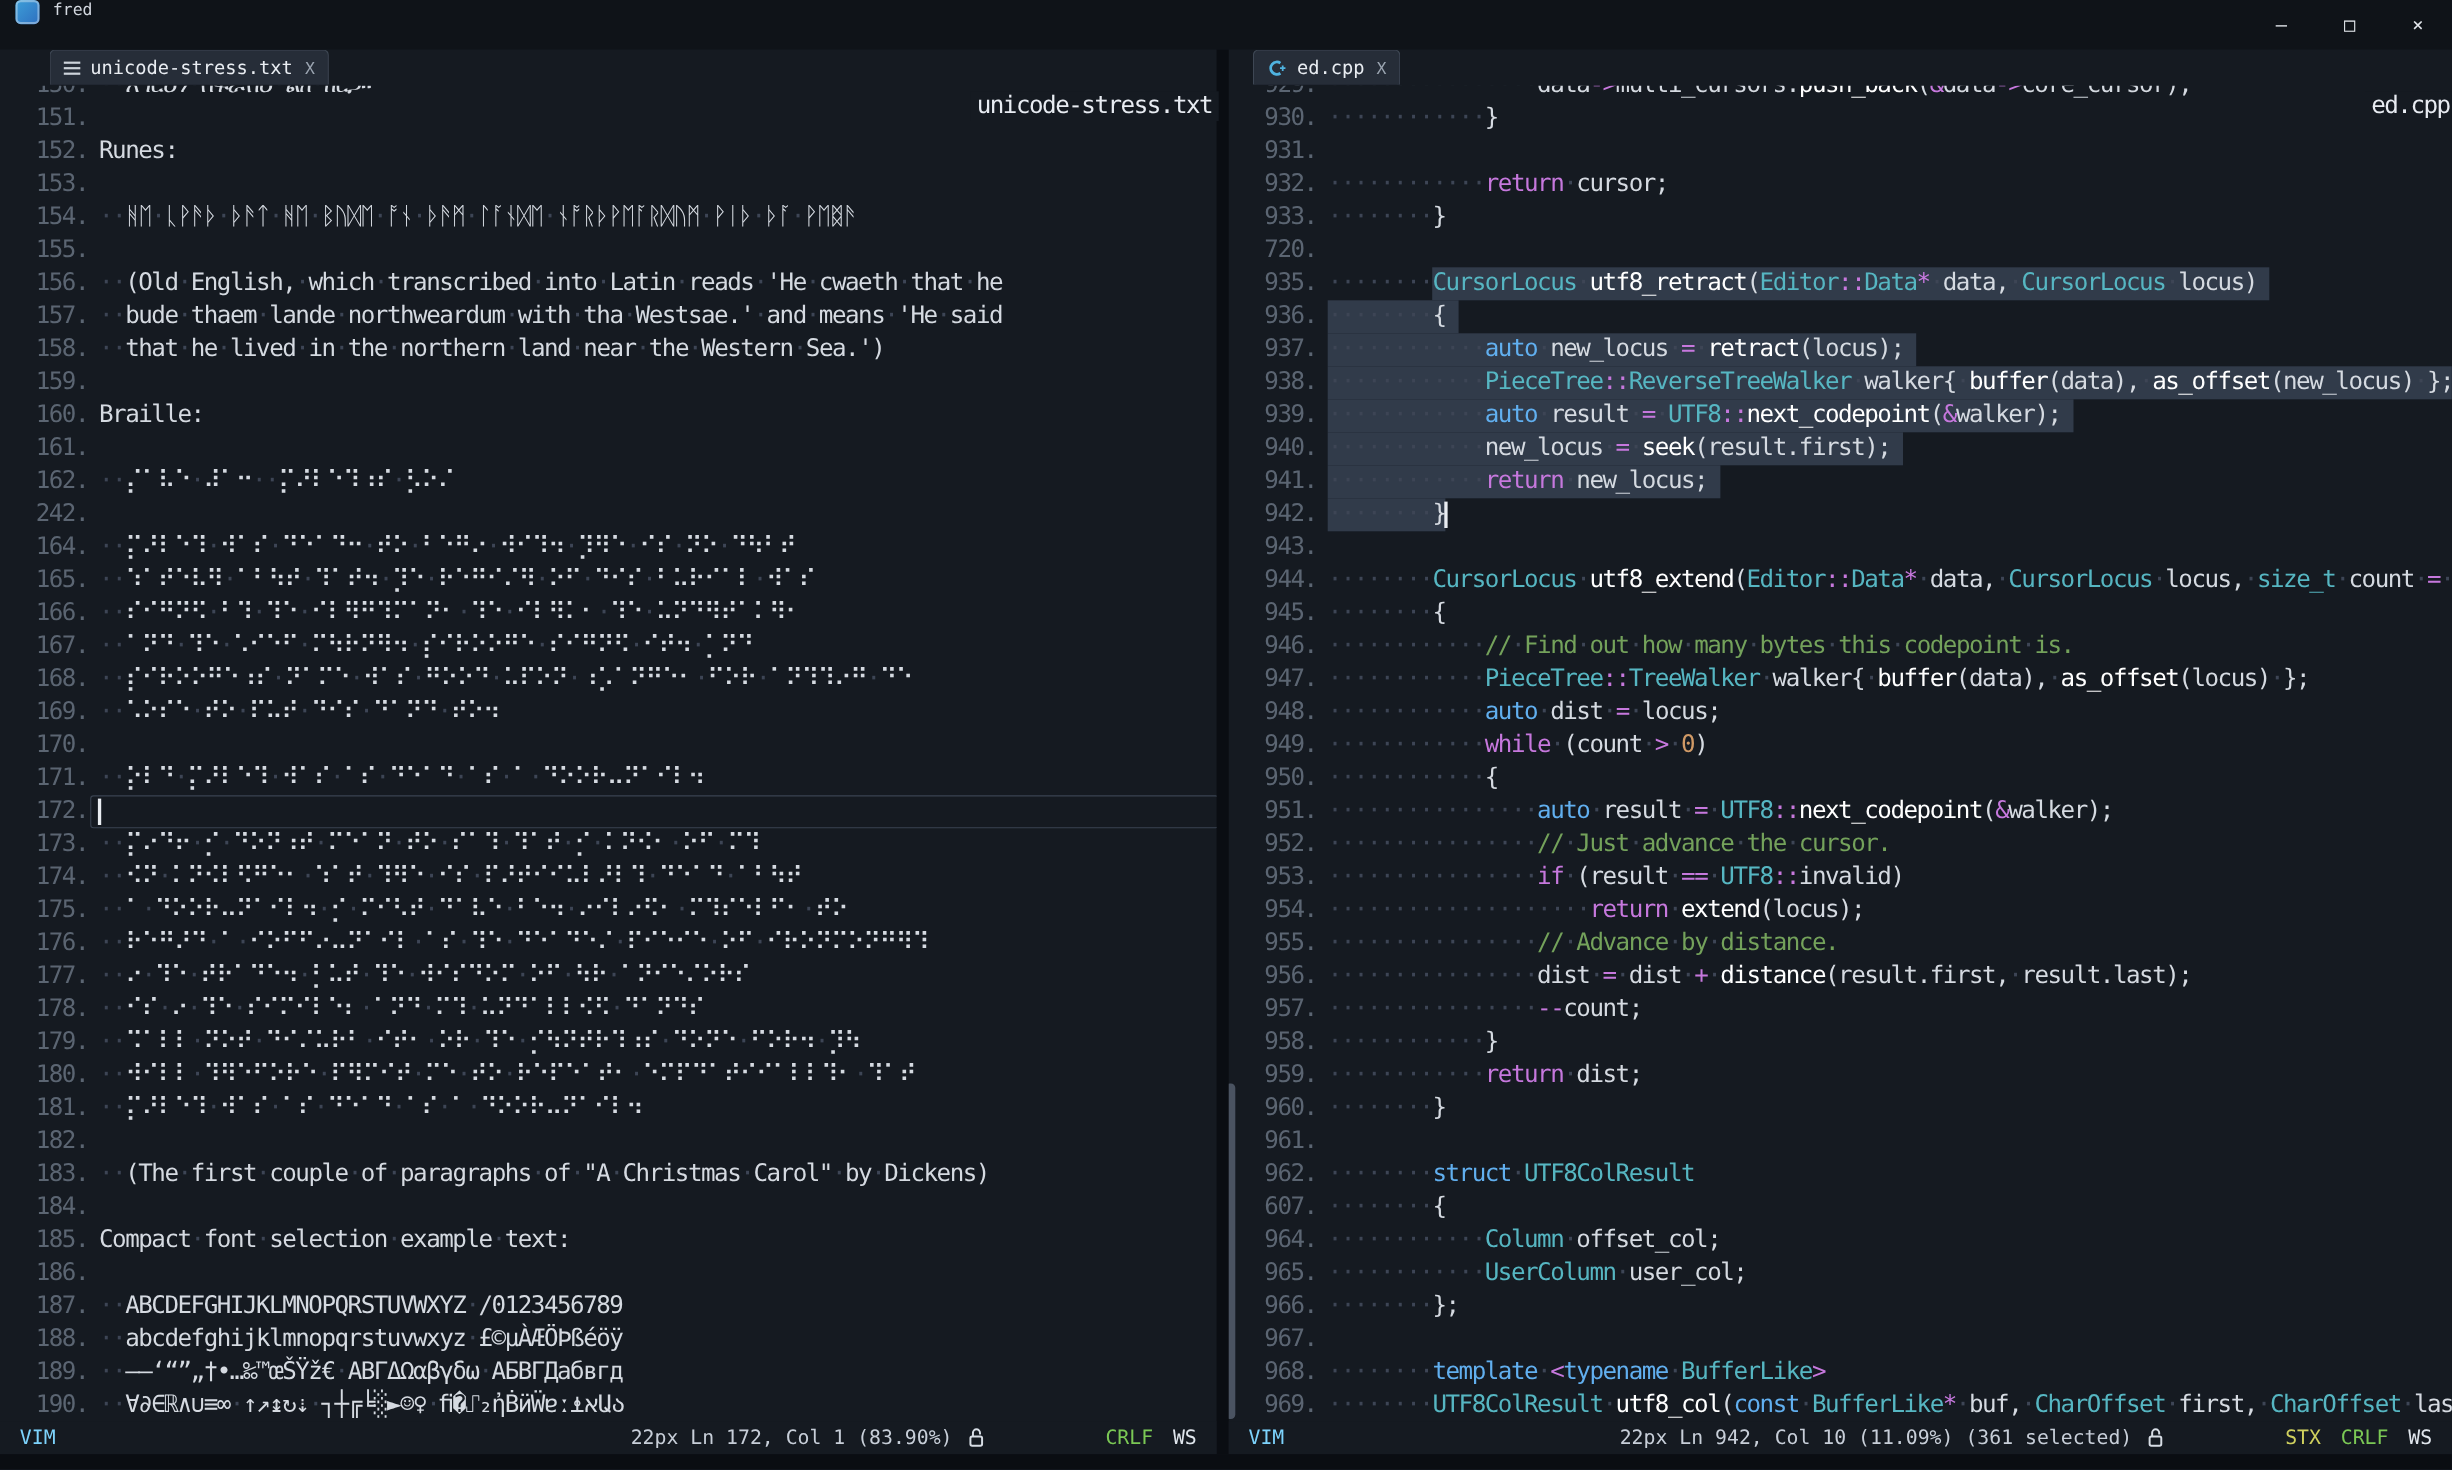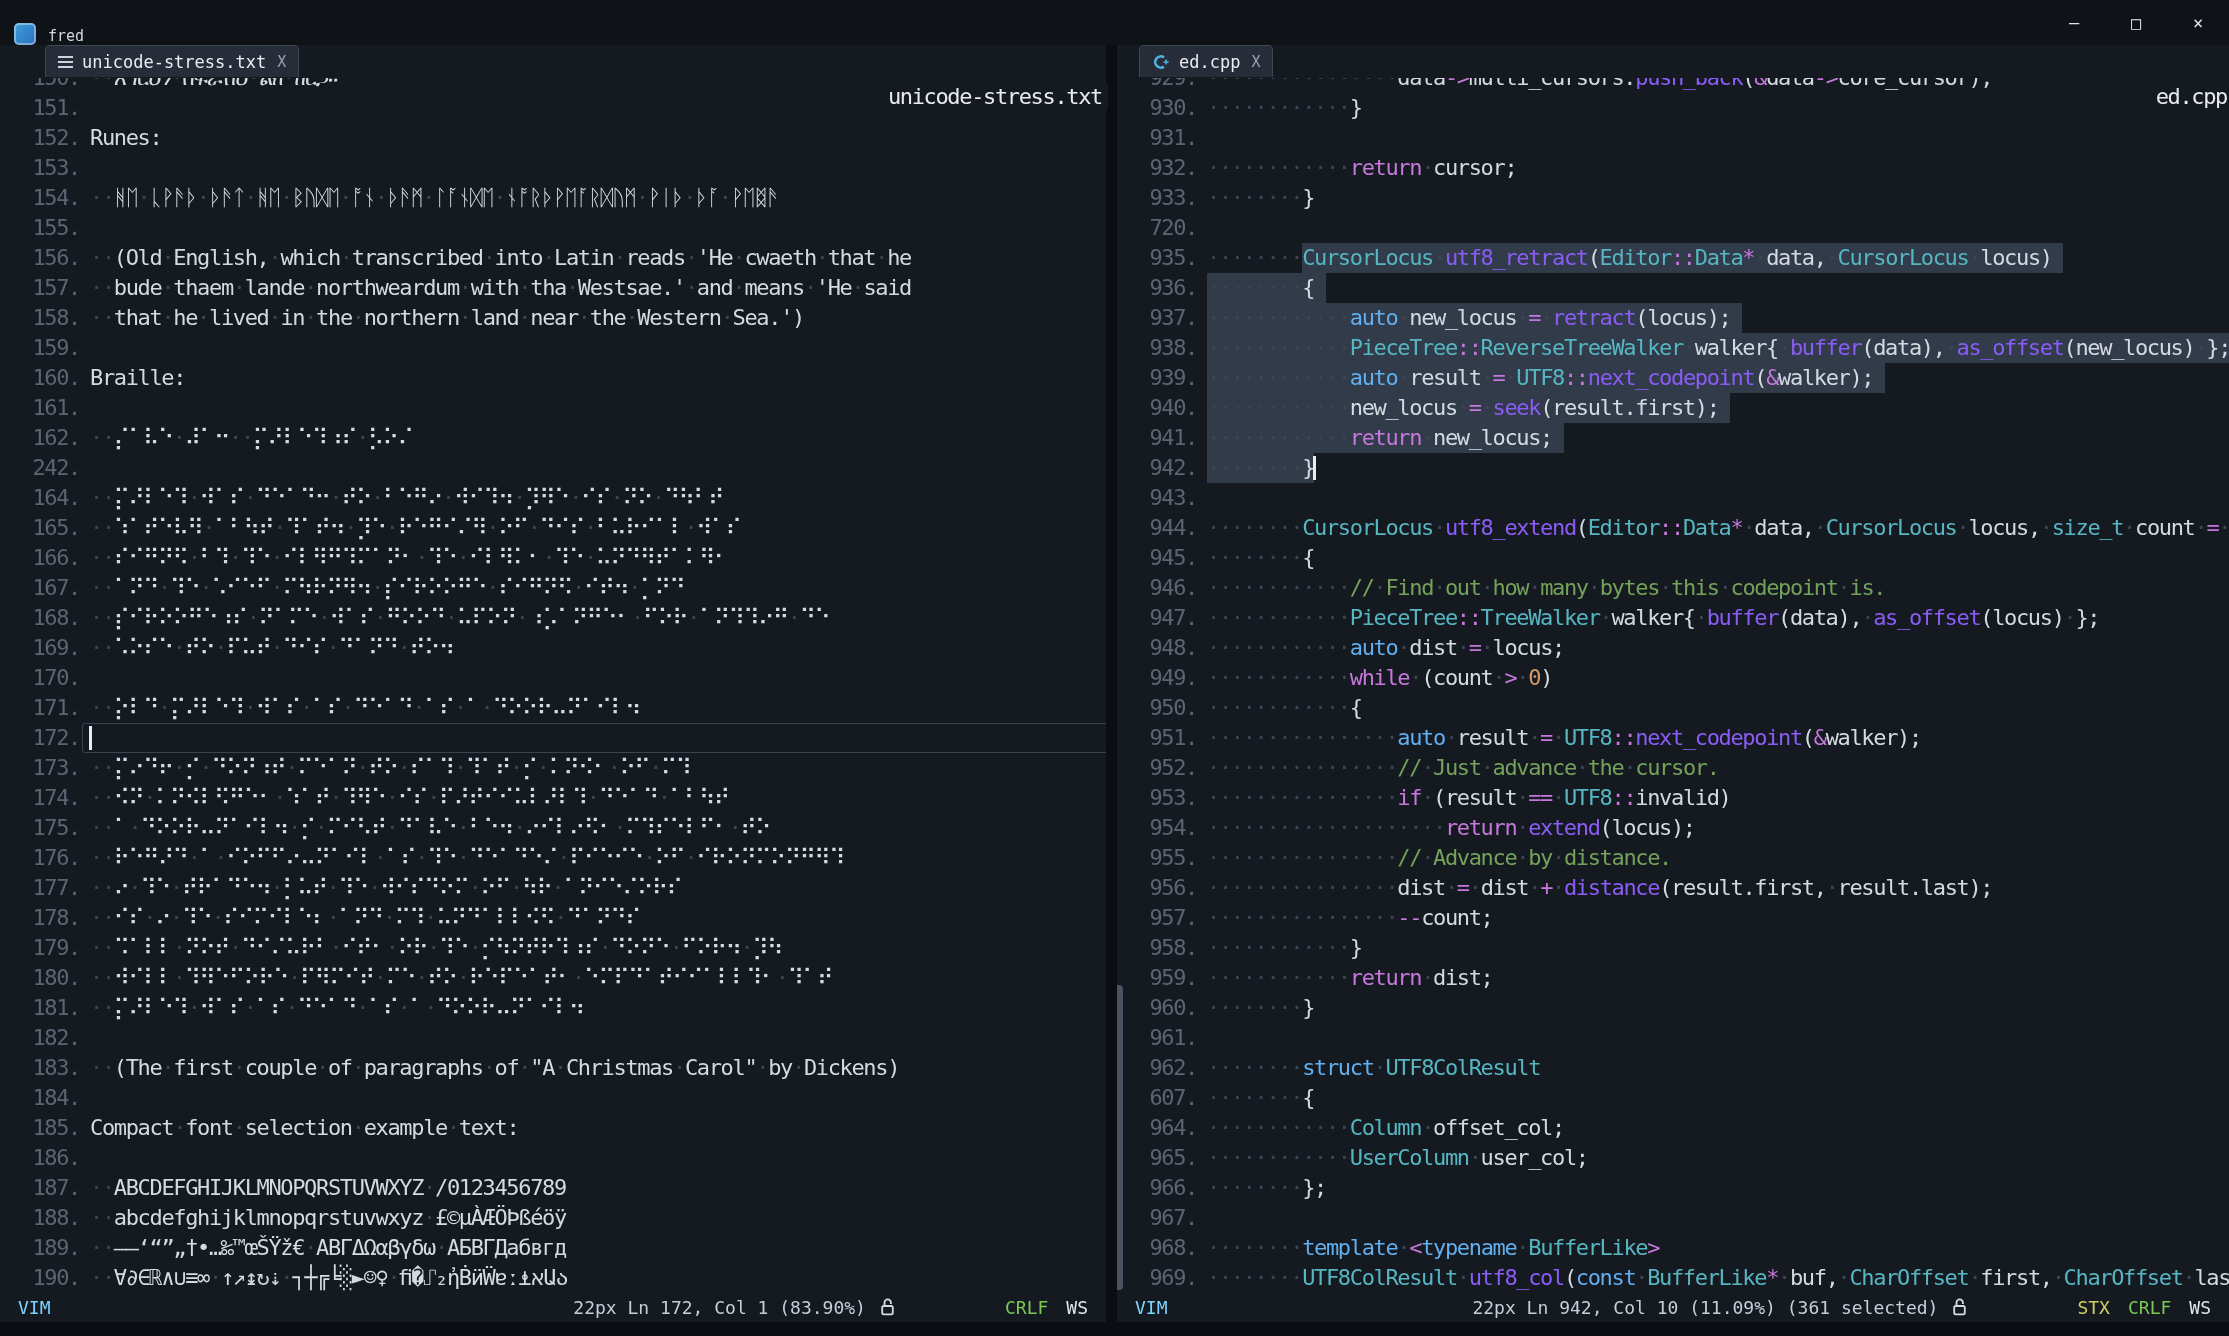--- a/index.html
+++ b/index.html
@@ -1,21 +1,21 @@
 <!DOCTYPE html>
 <html><head>
 <meta charset="utf-8">
 <style>
   html,body{margin:0;padding:0;background:#151a21;}
   #root{position:relative;width:2229px;height:1336px;overflow:hidden;background:#151a21;
         font-family:"DejaVu Sans Mono","DejaVu Sans",monospace;color:#d5dae1;}
 
   
   #titlebar{position:absolute;left:0;top:0;width:2229px;height:45px;background:#0f1318;
-            display:flex;align-items:flex-end;}
+            display:flex;align-items:flex-start;}
   #app-icon{width:22px;height:22px;margin-left:14px;border-radius:5px;
             background:linear-gradient(135deg,#3d9fd8,#2e6fc0);
             box-shadow:inset 0 0 0 2px rgba(220,235,245,.45);}
   #win-title{margin-left:12px;font-size:15px;color:#d3d8df;}
   #win-controls{margin-left:auto;display:flex;height:100%;}
   .win-btn{width:62px;height:100%;display:flex;align-items:center;justify-content:center;
            color:#e3e7ec;font-size:17px;}
   .win-btn span{pointer-events:none;}
 
   
@@ -46,21 +46,21 @@
   .row{position:relative;height:30px;line-height:30px;white-space:pre;
        font-size:22px;letter-spacing:-1.35px;padding-left:72px;}
   .gut{position:absolute;left:0;top:0;width:62px;text-align:right;color:#5b6572;}
   .txt{position:relative;z-index:1;}
   .sel{position:absolute;top:0;height:30px;background:#313b4a;z-index:0;}
   .lbox{position:absolute;left:64px;right:4px;top:0;height:28px;border:1px solid #3a4351;
         border-radius:3px;z-index:0;}
   .cur{position:absolute;top:3px;width:2.5px;height:24px;background:#e9edf2;z-index:3;}
 
   .tk-d{color:#d5dae1;} .tk-kw{color:#c678dd;} .tk-kw2{color:#61afef;}
-  .tk-ty{color:#56b6c2;} .tk-fn{color:#8b5cf6;text-align:right;} .tk-op{color:#c678dd;}
+  .tk-ty{color:#56b6c2;} .tk-fn{color:#ffffff;text-align:right;} .tk-op{color:#c678dd;}
   .tk-num{color:#d19a66;} .tk-cm{color:#74a25b;} .ws{color:#3d4555;}
 
   .vscroll{position:absolute;right:0;top:0;width:12px;bottom:0;}
   .thumb{position:absolute;right:1px;width:9px;border-radius:4px;background:#4a5361;}
   #left-pane .thumb{top:940px;height:305px;}
   #right-pane .thumb{top:168px;height:117px;}
 
   
   .status{position:absolute;top:1292px;height:30px;display:flex;align-items:center;
           font-size:18px;color:#c7ced8;padding:0 18px;box-sizing:border-box;background:#151a21;}

